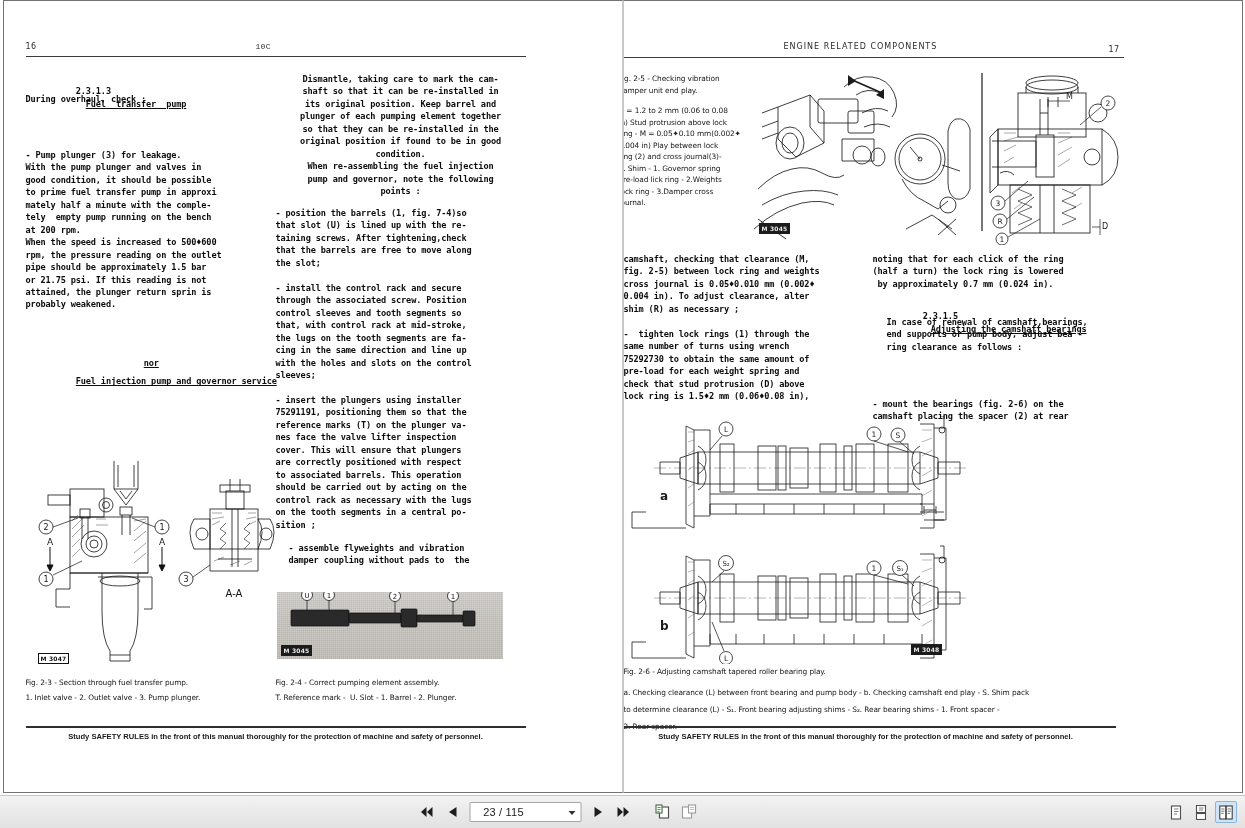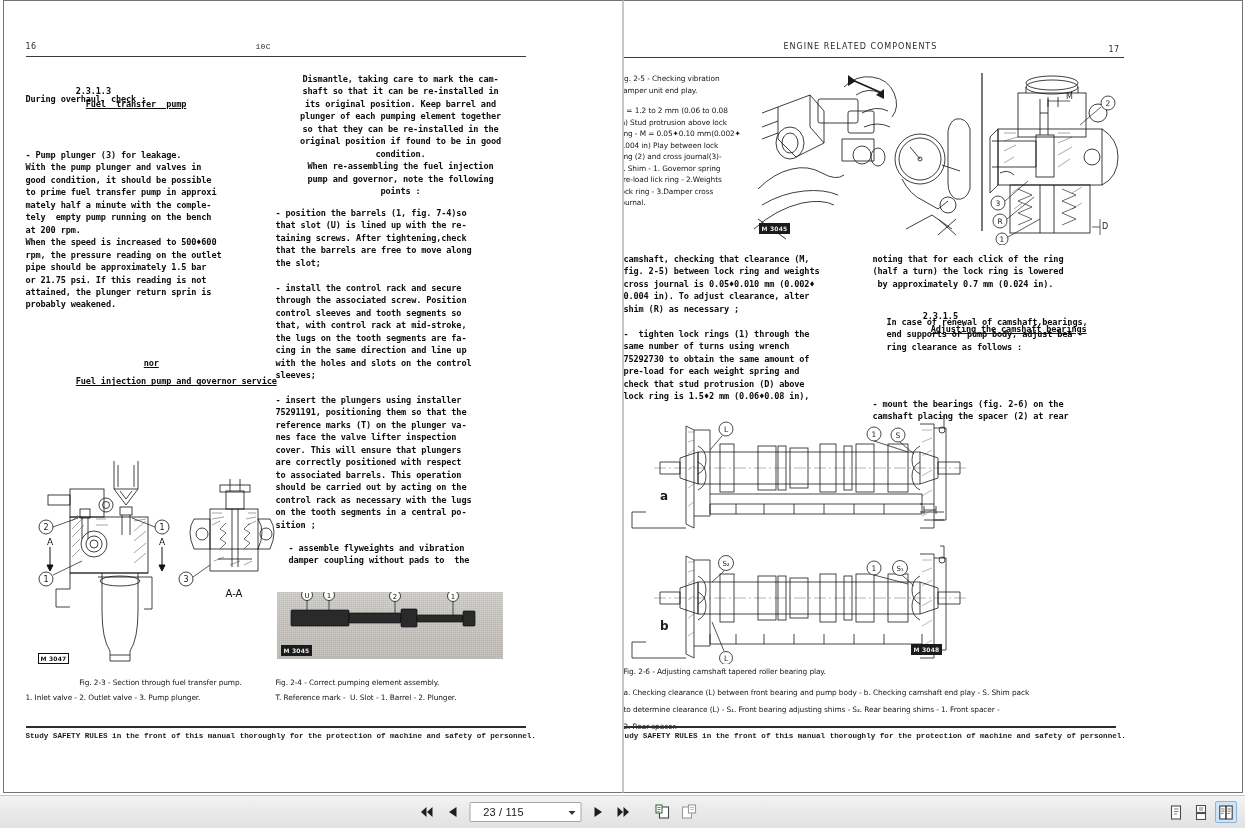--- a/index.html
+++ b/index.html
@@ -82,21 +82,21 @@
     position: absolute;
     font-family: "DejaVu Sans", sans-serif;
     font-size: 7.4px;
     line-height: 11.5px;
     color: #151515;
     white-space: pre-wrap;
     letter-spacing: -0.1px;
   }
   .footer-note {
     position: absolute;
-    font-family: Liberation Mono, monospace;
+    font-family: Liberation Sans, sans-serif;
     font-size: 7.6px;
     color: #1a1a1a;
     font-weight: 700;
     text-align: center;
     white-space: nowrap;
   }
   .footer-rule {
     position: absolute;
     height: 1.5px;
     background: #2e2e2e;
@@ -334,21 +334,21 @@
                 <path d="M178 52 L188 52 M178 58 L190 56 M178 64 L186 60
                          M214 52 L222 52 M212 58 L222 56 M214 64 L222 60
                          M180 100 L190 96 M196 104 L206 100 M210 104 L218 100"></path>
               </g>
             </g>
           </svg>
         </div>
 
         <div class="mcode" style="left:34px; top:652px;">M 3047</div>
 
-        <div class="cap" style="left:22px; top:676px; width:270px;text-align:center;">Fig. 2-3 - Section through fuel transfer pump.</div>
+        <div class="cap" style="left:22px; top:676px; width:270px;">Fig. 2-3 - Section through fuel transfer pump.</div>
         <div class="cap" style="left:22px; top:691px; width:275px;">1. Inlet valve - 2. Outlet valve - 3. Pump plunger.</div>
 
         <div class="body-txt" style="left:272px; top:72px; width:250px;text-align:center;">Dismantle, taking care to mark the cam-
 shaft so that it can be re-installed in
 its original position. Keep barrel and
 plunger of each pumping element together
 so that they can be re-installed in the
 original position if found to be in good
 condition.
 When re-assembling the fuel injection

